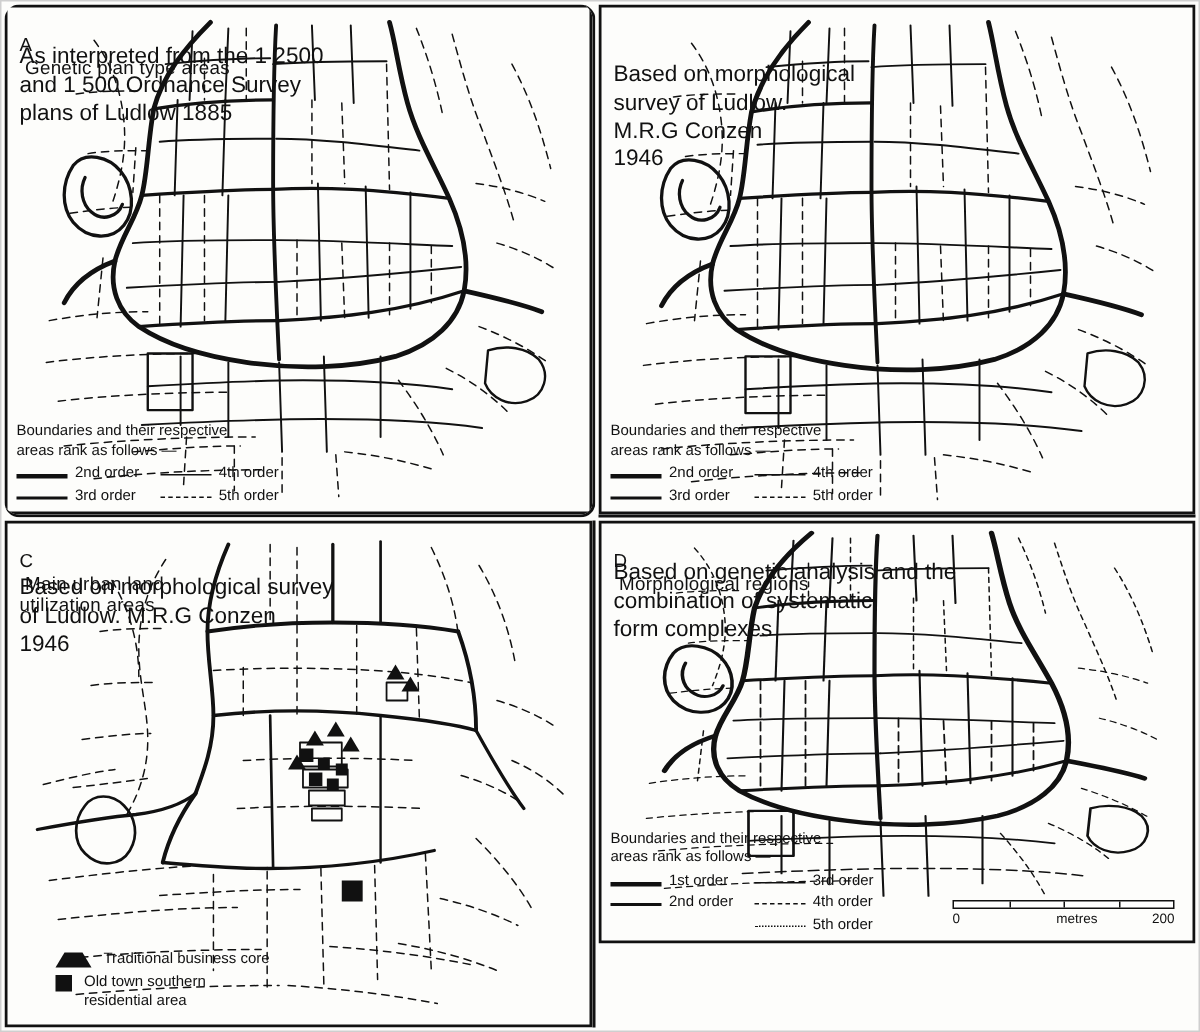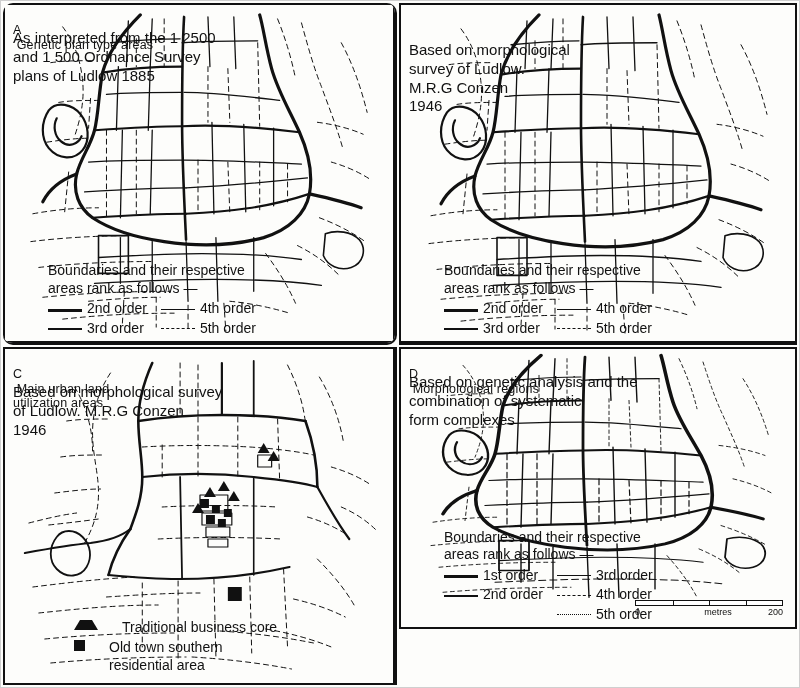--- a/index.html
+++ b/index.html
@@ -66,24 +66,23 @@
   .map-svg {
     position: absolute;
     left: 0; top: 0;
     width: 100%;
     height: 100%;
   }
 
   
   .legend {
     position: absolute;
-    font-size: 14px;
+    font-size: 10px;
     color: #111;
     line-height: 1.25;
-    margin-left: 37px;
   }
   .legend-head {
     white-space: pre-line;
     margin-bottom: 3px;
   }
   .legend-grid {
     display: grid;
     grid-template-columns: auto auto;
     column-gap: 14px;
     row-gap: 2px;
@@ -119,21 +118,21 @@
   .legend-b { left: 8px; bottom: 6px; }
   .legend-d { left: 8px; bottom: 6px; }
 
   .legend-c {
     left: 34px;
     bottom: 8px;
   }
   .legend-c .item {
     display: flex;
     align-items: flex-start;
-    gap: 24px;
+    gap: 8px;
     margin-bottom: 3px;
     white-space: pre-line;
   }
   .marker-tri {
     width: 0; height: 0;
     border-left: 6px solid transparent;
     border-right: 6px solid transparent;
     border-bottom: 10px solid #111;
     margin-top: 1px;
     flex: 0 0 12px;

